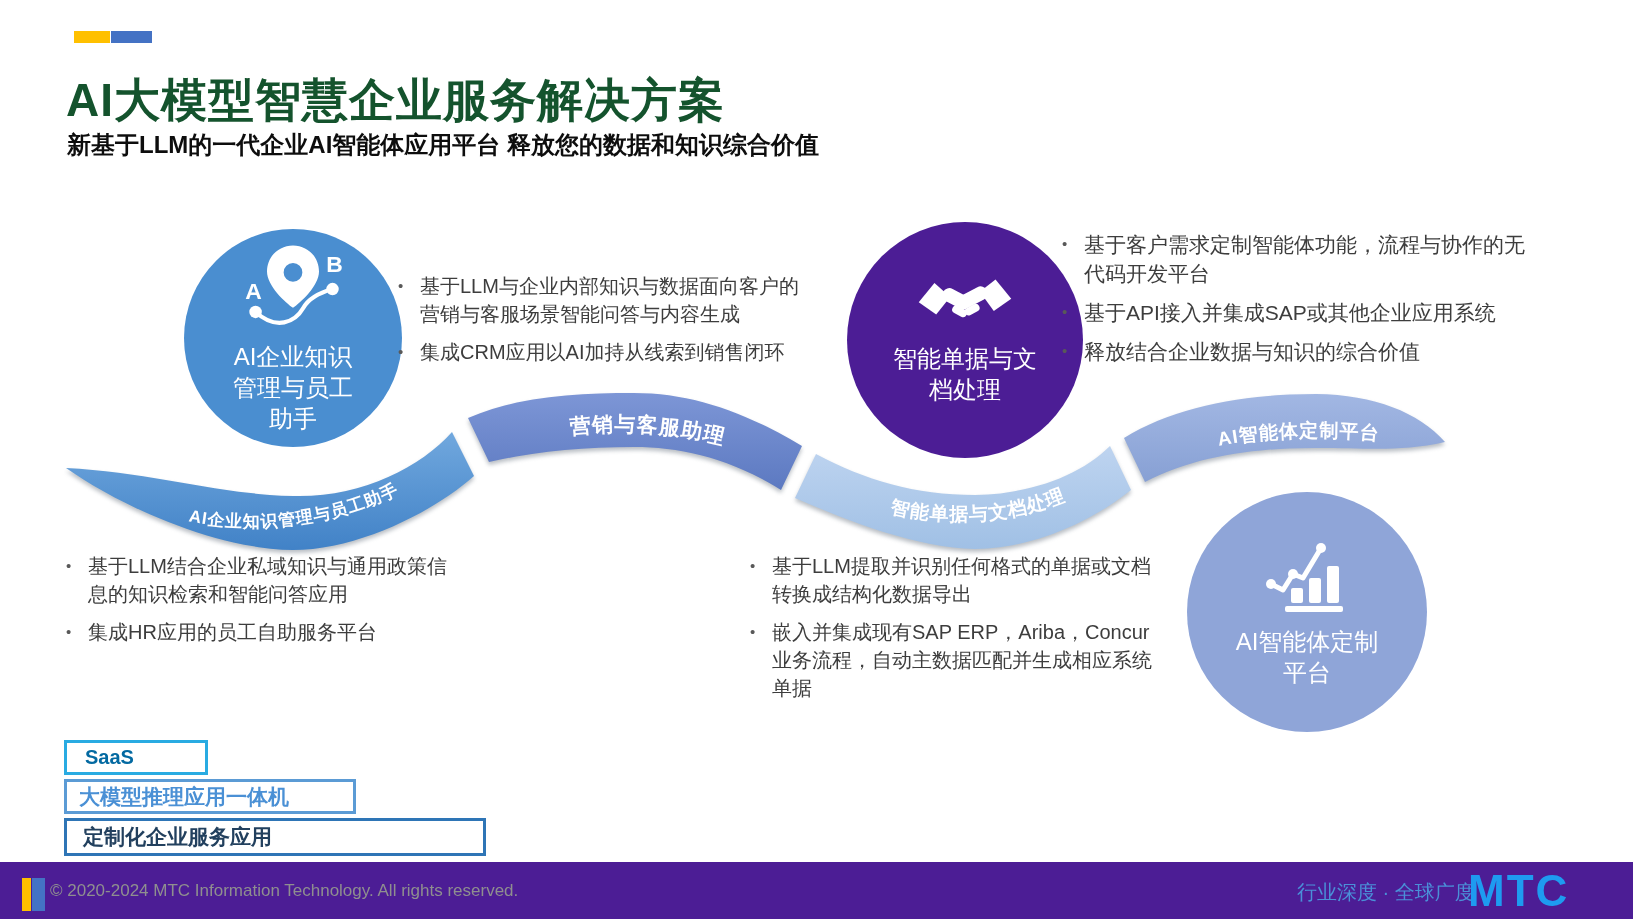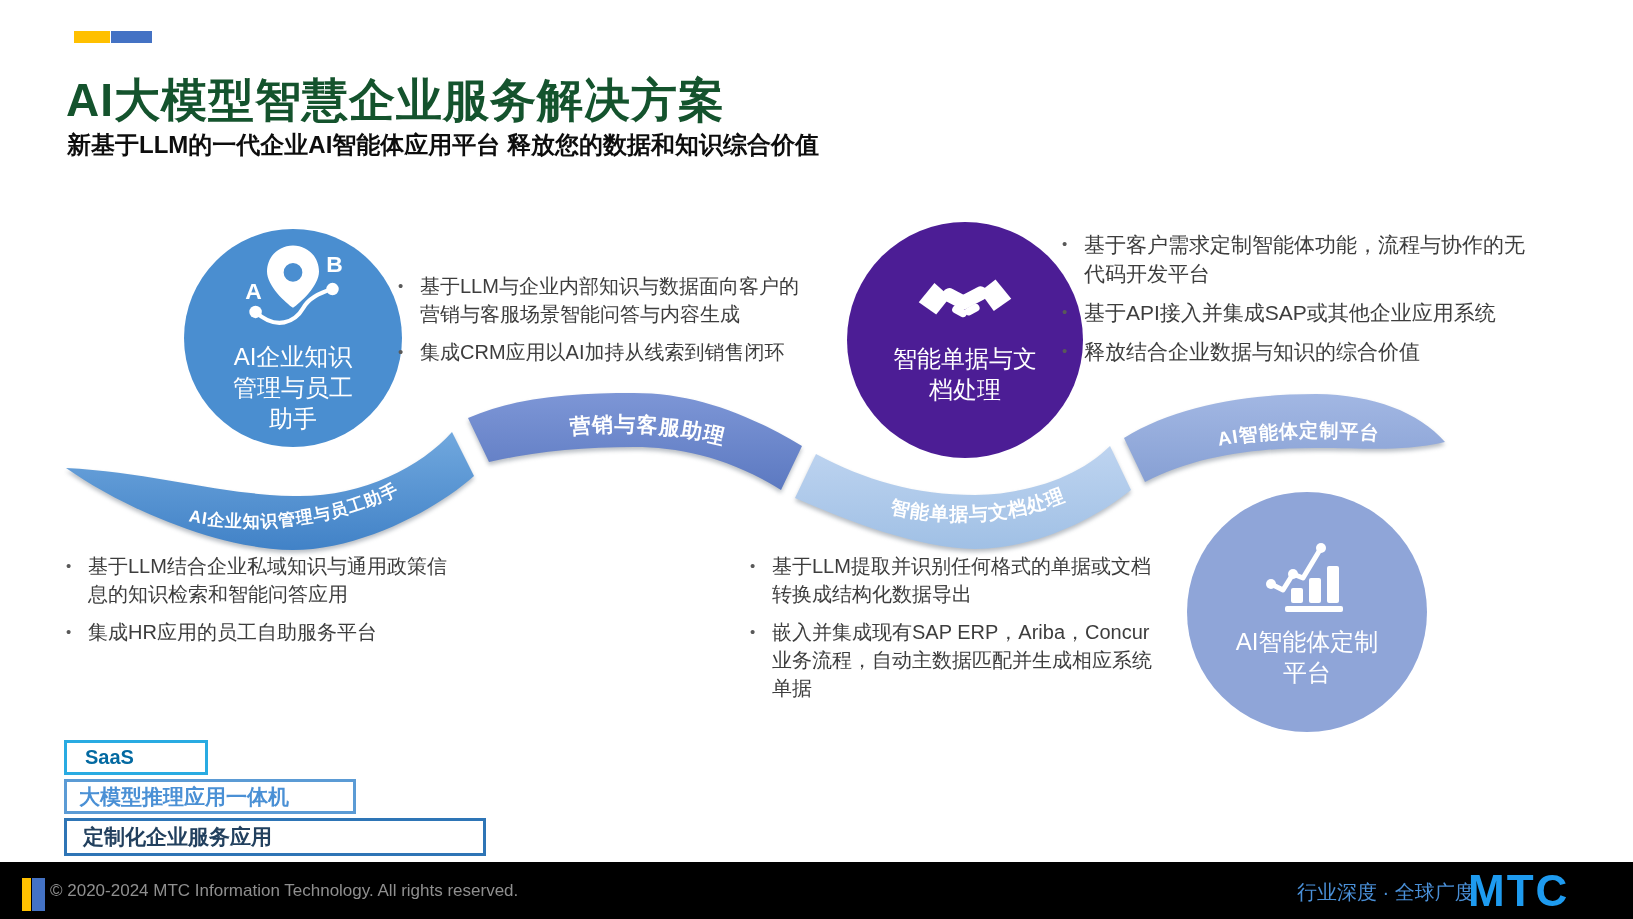--- a/index.html
+++ b/index.html
@@ -48,21 +48,21 @@
   .bullets-platform{left:1062px;top:230px;width:470px;}
   .bullets-platform .txt{font-size:21px;line-height:29px;}
   .bullets-knowledge{left:66px;top:552px;width:400px;}
   .bullets-documents{left:750px;top:552px;width:408px;}
   
   .dbox{position:absolute;display:flex;align-items:center;font-weight:bold;background:#fff;}
   .dbox1{left:64px;top:740px;width:120px;height:29px;border:3px solid #29abe2;color:#0369a1;font-size:20px;padding-left:18px;}
   .dbox2{left:64px;top:779px;width:274px;height:29px;border:3px solid #5b9bd5;color:#4a90d5;font-size:21px;padding-left:12px;}
   .dbox3{left:64px;top:818px;width:400px;height:32px;border:3px solid #2e75b6;color:#22405e;font-size:21px;padding-left:16px;}
   
-  .footer{position:absolute;left:0;top:862px;width:1633px;height:57px;background:#000000;}
+  .footer{position:absolute;left:0;top:862px;width:1633px;height:57px;background:#4c1d95;}
   .footer .deco{position:absolute;left:22px;top:16px;height:33px;display:flex;gap:1px;}
   .footer .deco .y{width:9px;background:#ffc000;}
   .footer .deco .b{width:13px;background:#4472c4;}
   .copyright{position:absolute;left:50px;top:19px;font-size:17px;color:#8f8f8f;}
   .tagline{position:absolute;left:1285px;top:17px;font-size:20px;color:#4a90d8;margin-left:12px;}
   .logo-text{position:absolute;left:1468px;top:4px;font-size:44px;font-weight:bold;color:#1e9bf0;letter-spacing:2px;}
 </style>
 </head>
 <body>
 

